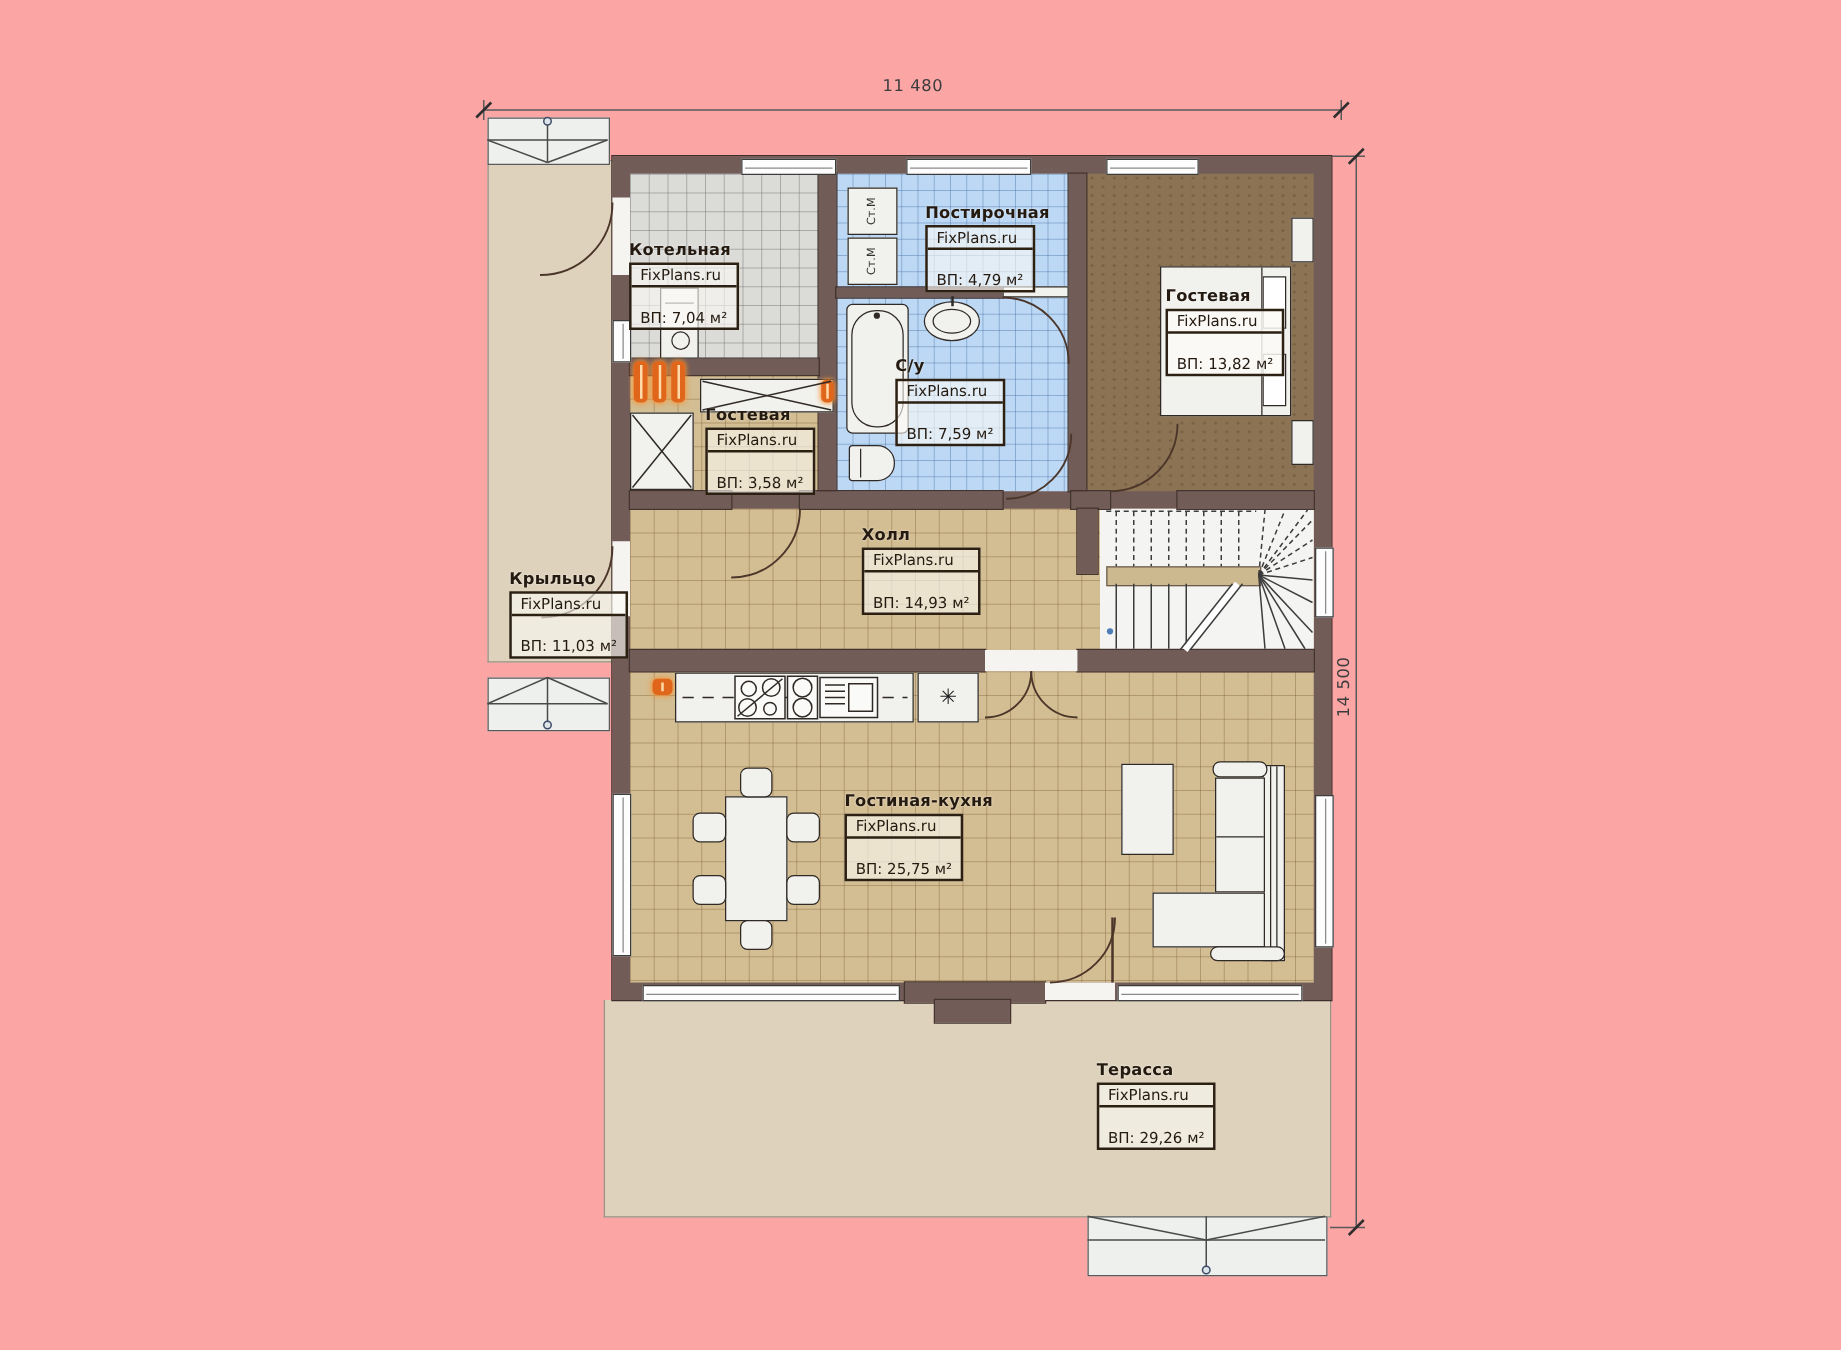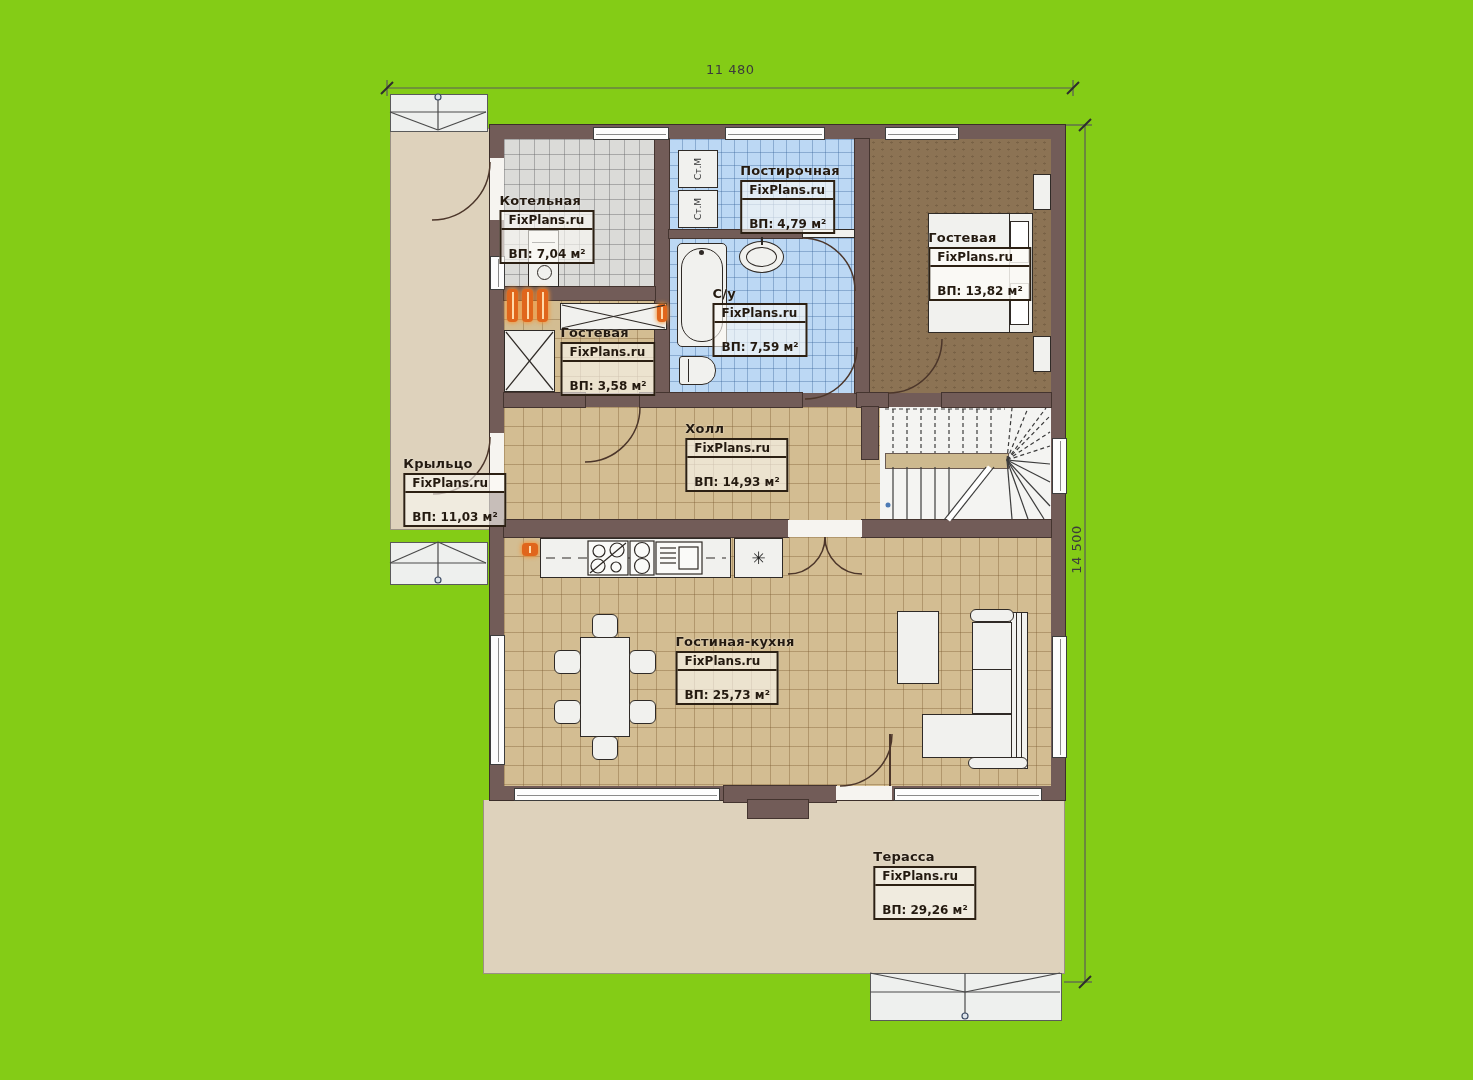--- a/index.html
+++ b/index.html
@@ -1,16 +1,16 @@
 <!DOCTYPE html>
 <html><head>
 <meta charset="utf-8">
 <style>
   html,body{margin:0;padding:0;background:#fff;}
-  .canvas{position:relative;width:1473px;height:1080px;background:#84cc16;overflow:hidden;
+  .canvas{position:relative;width:1473px;height:1080px;background:#fca5a5;overflow:hidden;
           font-family:"DejaVu Sans","Liberation Sans",sans-serif;color:#241a10;}
   
   .wall{position:absolute;background:#725c58;outline:1px solid #44342f;}
   .house-shell{position:absolute;background:#725c58;outline:1.5px solid #3c2e2a;}
   
   .tile-tan{position:absolute;background-color:#d3bd92;
     background-image:linear-gradient(rgba(122,90,48,.38) 1px,transparent 1px),
                      linear-gradient(90deg,rgba(122,90,48,.38) 1px,transparent 1px);
     background-size:19px 19px;}
   .tile-blue{position:absolute;background-color:#bcd8f4;
@@ -36,21 +36,21 @@
   
   .furn{position:absolute;background:#f1f1ee;border:1.5px solid #2f2a26;box-sizing:border-box;}
   .soft{border-radius:6px;}
   .radiator{position:absolute;background:#e0661c;border-radius:4px;
             box-shadow:0 0 4px 1px rgba(247,148,51,.9);}
   .radiator::after{content:"";position:absolute;left:50%;top:3px;bottom:3px;width:2px;margin-left:-1px;background:#ffd9a8;}
   
   .room-label{position:absolute;transform:translateX(-50%);text-align:left;z-index:40;}
   .rname{font-weight:bold;font-size:13px;letter-spacing:.2px;color:#241a10;white-space:nowrap;
          text-shadow:0 0 2px rgba(255,255,255,.7);margin-bottom:2px;}
-  .lbox{display:inline-block;border:2px solid #2c2013;background:rgba(252,250,246,.62);font-weight:bold;}
+  .lbox{display:inline-block;border:2px solid #2c2013;background:rgba(252,250,246,.62);}
   .lbox .row1{padding:1px 7px;border-bottom:2px solid #2c2013;font-size:12px;white-space:nowrap;}
   .lbox .row2{padding:1px 7px;font-size:12px;white-space:nowrap;margin-top:16px;}
   .dim-text{position:absolute;font-size:13px;color:#3c3c3c;letter-spacing:.5px;}
   .washer-label{position:absolute;left:0;top:0;width:100%;height:100%;display:flex;align-items:center;justify-content:center;
                 font-size:9px;color:#333;transform:rotate(-90deg);}
   .fridge-sym{position:absolute;left:0;top:0;width:100%;height:100%;display:flex;align-items:center;justify-content:center;
               font-size:17px;color:#1c1c1c;}
   svg.overlay{position:absolute;left:0;top:0;width:1473px;height:1080px;z-index:30;pointer-events:none;}
   .z20{z-index:20;} .z22{z-index:22;} .z25{z-index:25;}
 </style>
@@ -331,21 +331,21 @@
 
   <div class="room-label" style="left:455px;top:456px;">
     <div class="rname">Крыльцо</div>
     <div class="lbox"><div class="row1">FixPlans.ru</div>
     <div class="row2">ВП: 11,03 м²</div></div>
   </div>
 
   <div class="room-label" style="left:735px;top:634px;">
     <div class="rname">Гостиная-кухня</div>
     <div class="lbox"><div class="row1">FixPlans.ru</div>
-    <div class="row2">ВП: 25,73 м²</div></div>
+    <div class="row2">ВП: 25,75 м²</div></div>
   </div>
 
   <div class="room-label" style="left:925px;top:849px;">
     <div class="rname">Терасса</div>
     <div class="lbox"><div class="row1">FixPlans.ru</div>
     <div class="row2">ВП: 29,26 м²</div></div>
   </div>
 
 </div>
 

